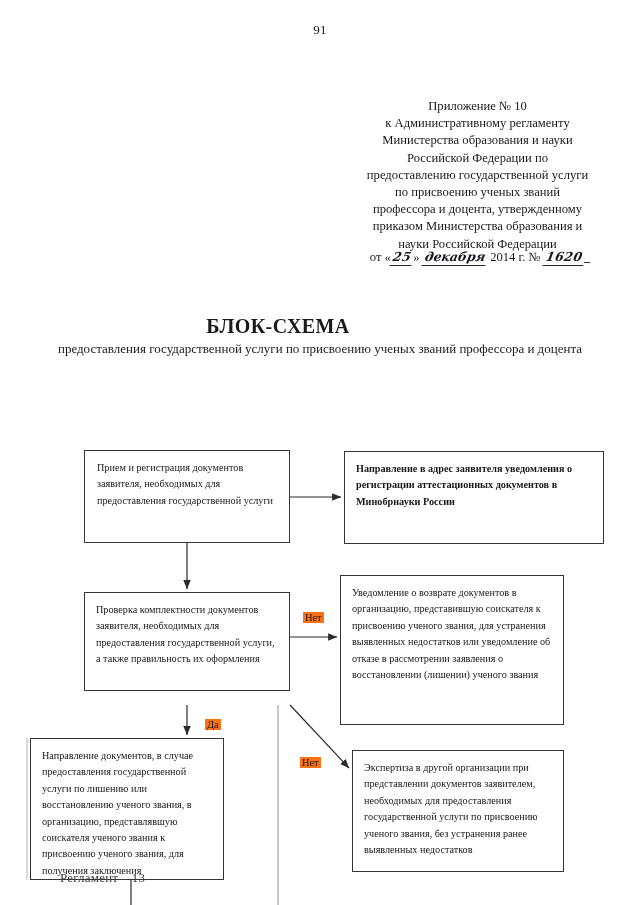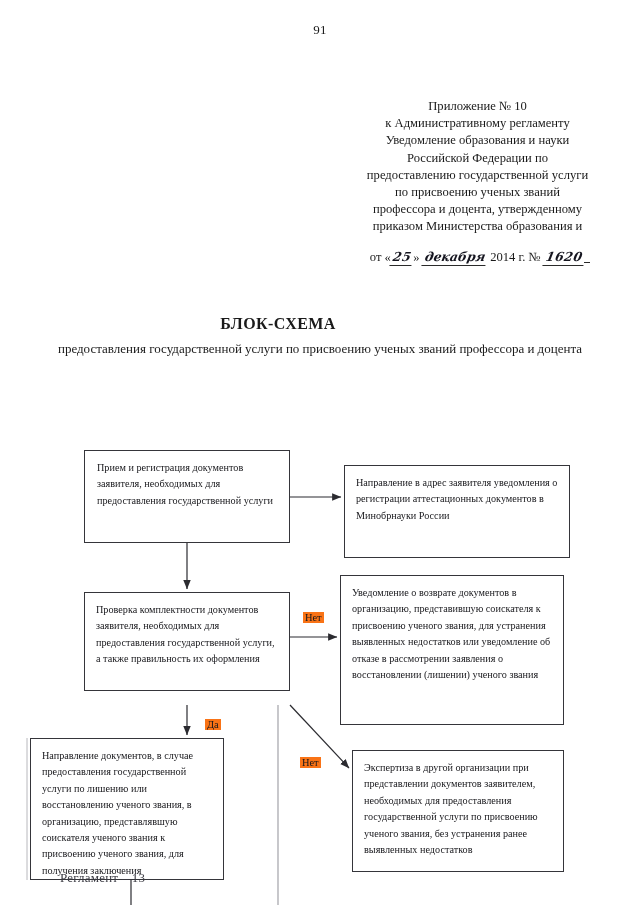--- a/index.html
+++ b/index.html
@@ -69,21 +69,21 @@
     vertical-align: -2px;
   }
 
   
   .doc-title {
     position: absolute;
     top: 315px;
     left: 0;
     width: 556px;
     text-align: center;
-    font-size: 16px;
+    font-size: 20px;
     font-weight: bold;
     letter-spacing: .4px;
   }
   .doc-subtitle {
     position: absolute;
     top: 338px;
     left: 55px;
     width: 530px;
     text-align: center;
     font-size: 13px;
@@ -114,21 +114,21 @@
     box-sizing: border-box;
     padding: 9px 10px 8px 11px;
     font-size: 10.2px;
     line-height: 16.4px;
     color: #17171b;
     text-align: left;
   }
 
   
   #node-intake      { left: 84px;  top: 450px; width: 206px; height: 93px; padding-left: 12px; }
-  #node-notify      { left: 344px; top: 465px; width: 226px; height: 93px; }
+  #node-notify      { left: 344px; top: 451px; width: 260px; height: 93px; font-weight: bold; }
   #node-check       { left: 84px;  top: 592px; width: 206px; height: 99px; }
   #node-return      { left: 340px; top: 575px; width: 224px; height: 150px; }
   #node-forward     { left: 30px;  top: 738px; width: 194px; height: 142px; }
   #node-expertise   { left: 352px; top: 750px; width: 212px; height: 122px; }
 
   .edge-label {
     position: absolute;
     font-size: 10.4px;
     color: #17171b;
     background: #f97316;
@@ -150,26 +150,27 @@
 </head>
 <body>
 
 <div class="page">
 
   <div class="page-number">91</div>
 
   <div class="approval-block">
     <span class="ln">Приложение № 10</span>
     <span class="ln">к Административному регламенту</span>
-    <span class="ln">Уведомление образования и науки</span>
+    <span class="ln">Министерства образования и науки</span>
     <span class="ln">Российской Федерации по</span>
     <span class="ln">предоставлению государственной услуги</span>
     <span class="ln">по присвоению ученых званий</span>
     <span class="ln">профессора и доцента, утвержденному</span>
     <span class="ln">приказом Министерства образования и</span>
+    <span class="ln">науки Российской Федерации</span>
   </div>
 
   <div class="date-line">
     <span>от «</span><span class="hand num">25</span><span>»</span>
     <span class="hand">декабря</span>
     <span>2014 г. №</span>
     <span class="hand num">1620</span><span class="blank-underline"></span>
   </div>
 
   <div class="doc-title">БЛОК-СХЕМА</div>

